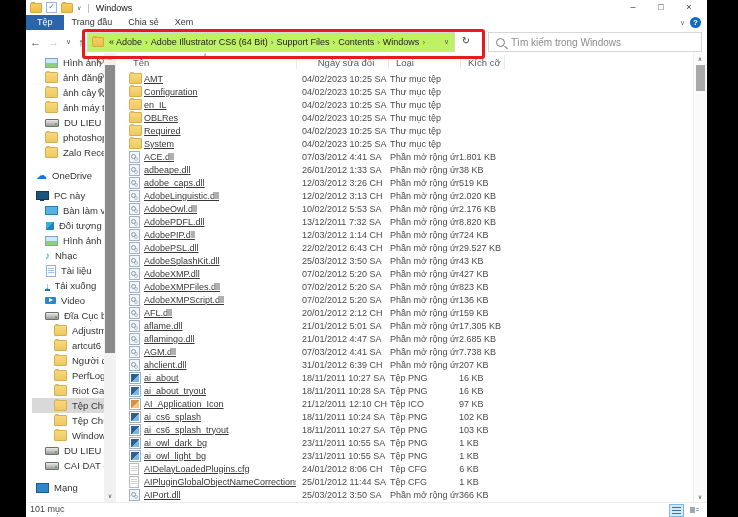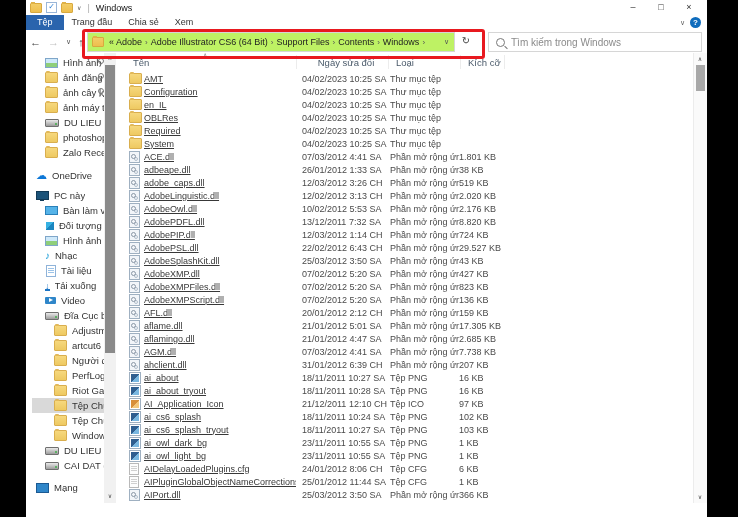--- a/index.html
+++ b/index.html
@@ -69,21 +69,21 @@
   .hc-name{width:163px;padding-left:8px;}
   .hc-date{width:84px;padding-left:7px;text-align:center;}
   .hc-type{width:64px;padding-left:7px;}
   .hc-size{width:36px;padding-left:7px;}
   .rows{position:absolute;left:0;top:19px;right:0;bottom:0;}
   .fl-row{display:flex;align-items:center;height:13px;font-size:9px;color:#383838;white-space:nowrap;}
   .c-icon{width:15px;padding-left:4px;display:flex;align-items:center;flex:0 0 auto;}
   .c-name{width:152px;overflow:hidden;text-decoration:underline;}
   .c-date{width:88px;color:#4a4a4a;margin-left:6px;}
   .c-type{width:69px;color:#4a4a4a;overflow:hidden;}
-  .c-size{width:20px;text-align:left;color:#4a4a4a;}
+  .c-size{width:20px;text-align:center;color:#4a4a4a;}
   .main-scroll{position:absolute;right:0;top:0;width:13px;bottom:0;background:#fafafa;border-left:1px solid #ececec;}
   .ms-up,.ms-down{position:absolute;left:0;width:12px;height:10px;text-align:center;font-size:6px;color:#444;line-height:10px;}
   .ms-up{top:1px;}.ms-down{bottom:1px;}
   .ms-thumb{position:absolute;left:2px;top:12px;width:9px;height:26px;background:#a8a8a8;}
 
   
   .statusbar{position:absolute;left:0;right:0;bottom:0;height:14px;background:#fff;border-top:1px solid #ececec;font-size:9px;color:#444;}
   .sb-count{position:absolute;left:4px;top:1px;}
   .sb-toggles{position:absolute;right:5px;top:1px;display:flex;gap:3px;}
   .tgl{width:13px;height:11px;border:1px solid transparent;position:relative;}
@@ -638,14 +638,21 @@
           </div>
       </div>
 
       <div class="main-scroll">
         <div class="ms-up">∧</div>
         <div class="ms-thumb"></div>
         <div class="ms-down">∨</div>
       </div>
     </div>
 
+    <div class="statusbar">
+      <span class="sb-count">101 mục</span>
+      <div class="sb-toggles">
+        <div class="tgl on tgl-lines"></div>
+        <div class="tgl tgl-thumb"></div>
+      </div>
+    </div>
   </div>
 </div>
 
 </body></html>

